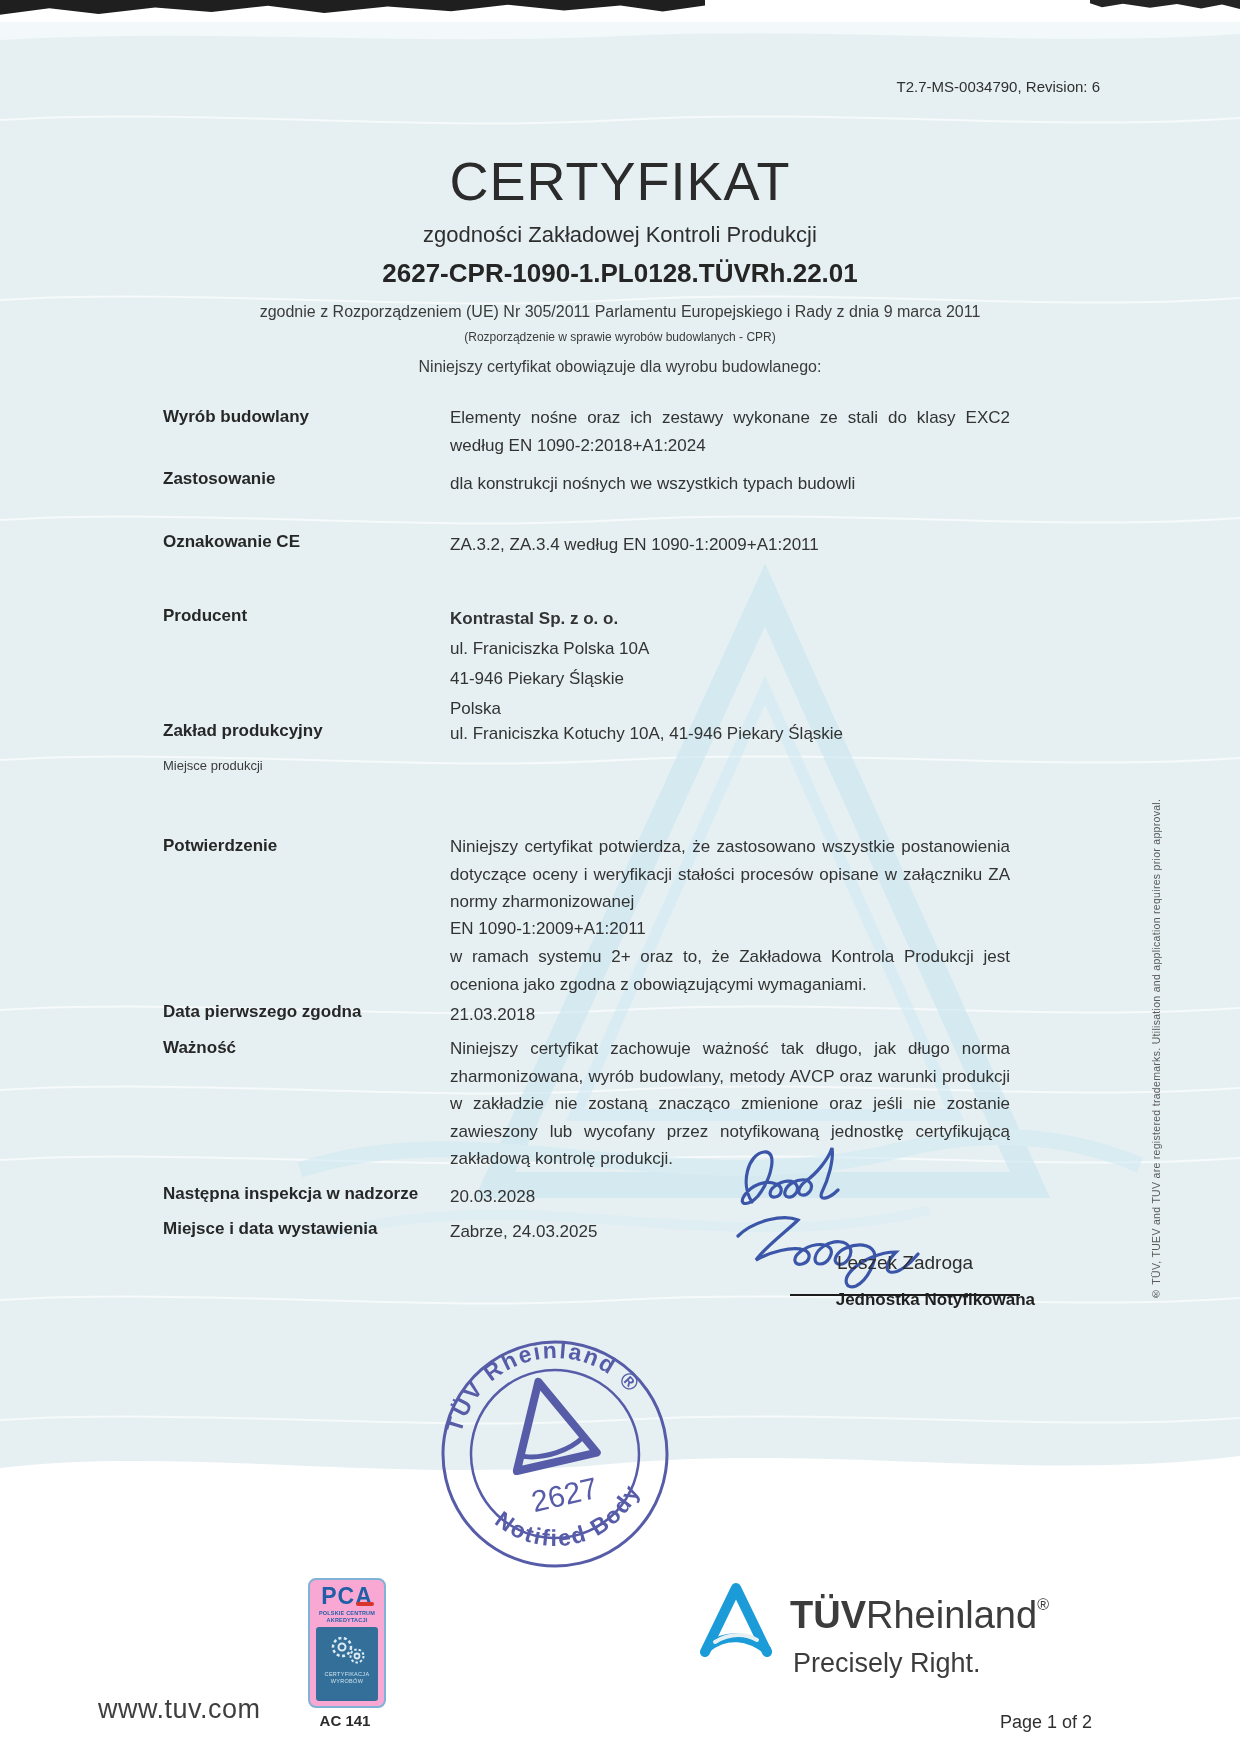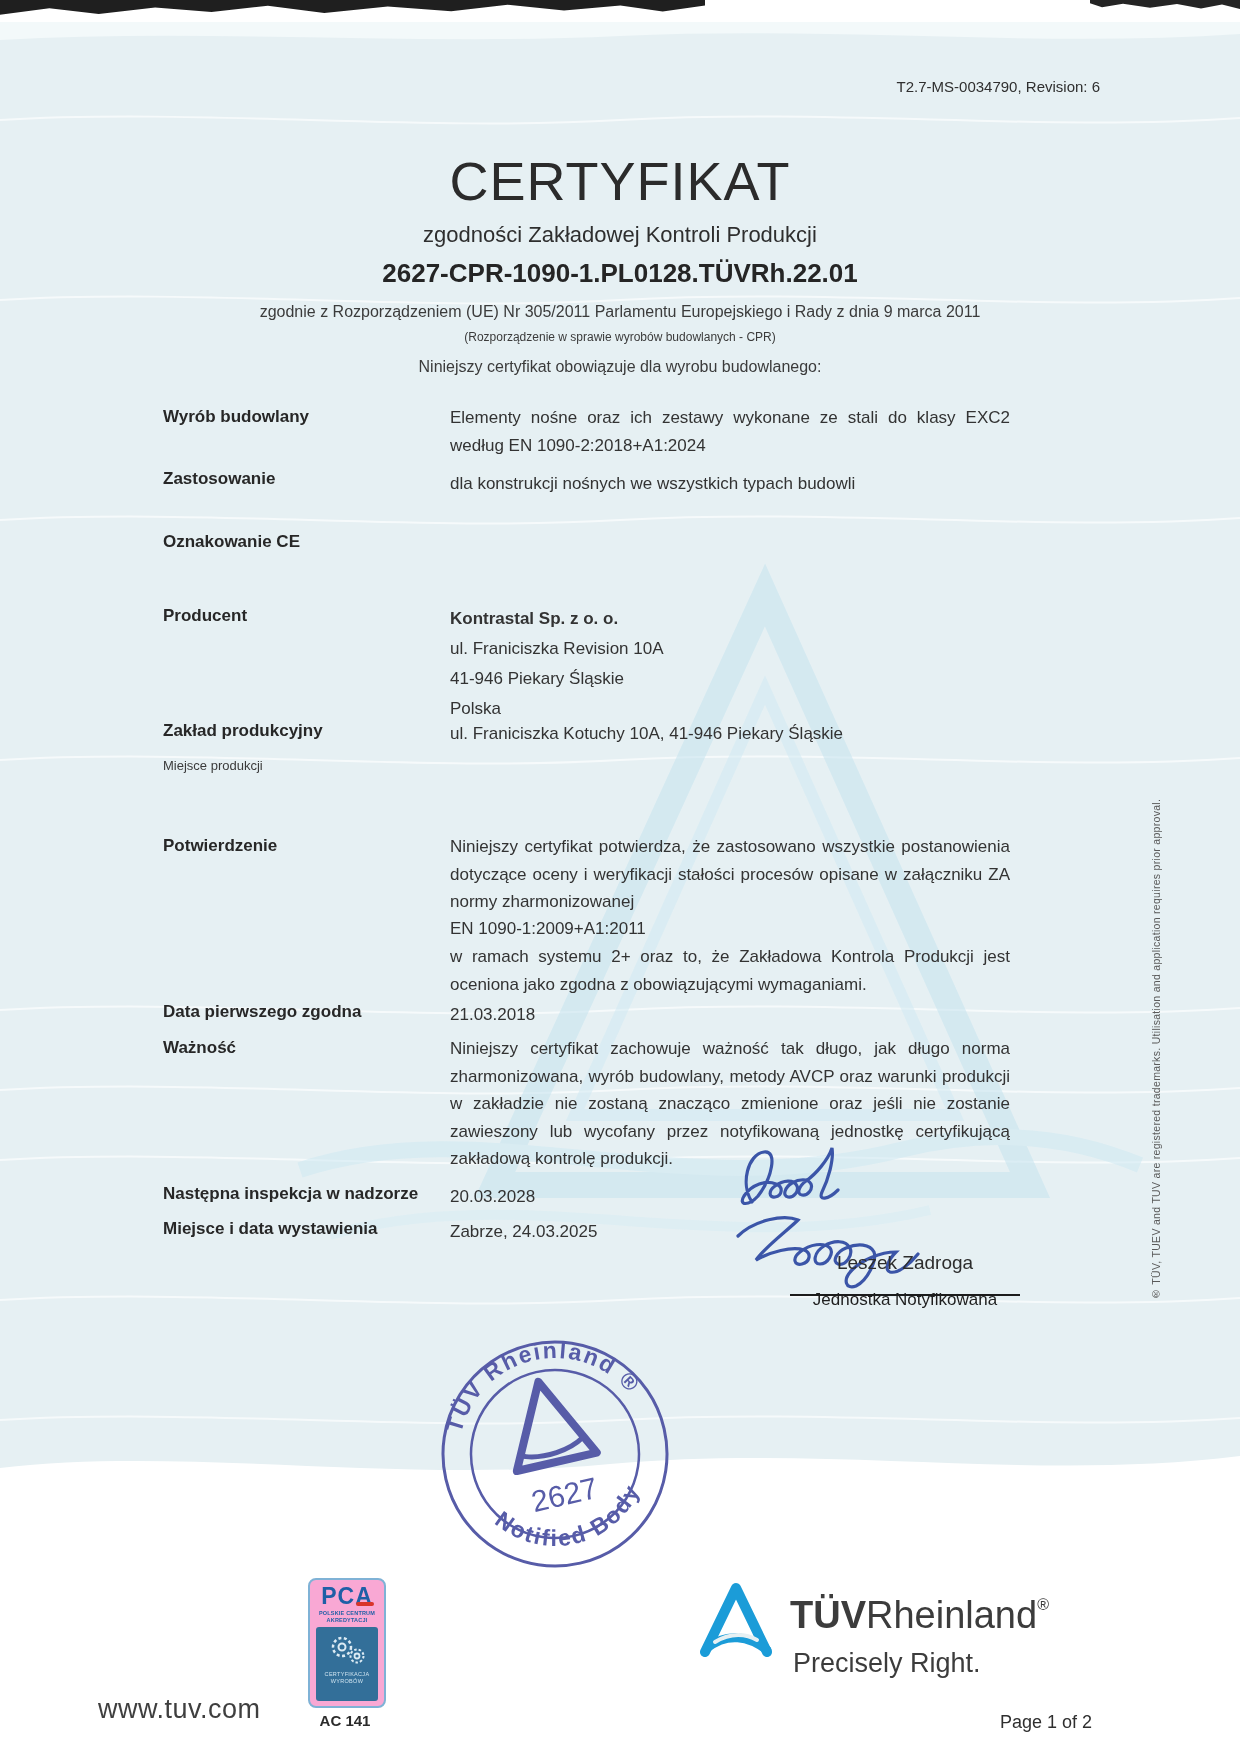--- a/index.html
+++ b/index.html
@@ -20,21 +20,21 @@
   .applies{top:358px;font-size:16px;}
   .hline{position:absolute;left:120px;width:1000px;text-align:center;}
   .lbl{position:absolute;left:163px;width:280px;font-size:17px;font-weight:bold;color:#272727;line-height:1.35;}
   .sublbl{font-size:13px;font-weight:normal;color:#3b3b3b;margin-top:14px;}
   .val{position:absolute;left:450px;width:560px;font-size:17px;line-height:1.62;color:#333;}
   .just{text-align:justify;}
   .valb{font-weight:bold;}
   .sig-script{position:absolute;left:700px;top:1140px;}
   .sig-name{position:absolute;left:790px;top:1252px;width:230px;text-align:center;font-size:19px;color:#2d2d2d;
             border-bottom:2px solid #1c1c1c;padding-bottom:20px;}
-  .sig-role{position:absolute;left:775px;top:1290px;width:260px;text-align:center;font-size:17px;font-weight:normal;color:#1f1f1f;}
+  .sig-role{position:absolute;left:775px;top:1290px;width:260px;text-align:right;font-size:17px;font-weight:bold;color:#1f1f1f;}
   .side-note{position:absolute;left:1150px;top:800px;height:500px;writing-mode:vertical-rl;
              transform:rotate(180deg);font-size:10.5px;color:#5a5a5a;white-space:nowrap;letter-spacing:.3px;}
   
   .website{position:absolute;left:98px;top:1694px;font-size:27px;color:#3f3f3f;letter-spacing:.5px;}
   .pca{position:absolute;left:308px;top:1578px;width:74px;height:126px;background:#f9a8d4;border:2px solid #7fb2d6;
        border-radius:8px;text-align:center;overflow:hidden;}
   .pca-name{font-size:23px;font-weight:bold;color:#1f5fa6;line-height:1;margin-top:5px;letter-spacing:1px;position:relative;}
   .pca-swoosh{position:absolute;top:22px;left:46px;width:18px;height:4px;background:#d9342b;border-radius:2px;}
   .pca-small{font-size:5.5px;color:#1f5fa6;font-weight:bold;line-height:1.3;margin-top:2px;letter-spacing:.2px;}
   .pca-box{margin:3px auto 0;width:62px;height:74px;background:#336f99;border-radius:3px;position:relative;}
@@ -87,24 +87,25 @@
   <div class="hline reg2">(Rozporządzenie w sprawie wyrobów budowlanych - CPR)</div>
   <div class="hline applies">Niniejszy certyfikat obowiązuje dla wyrobu budowlanego:</div>
 
   <div class="lbl" style="top:406px">Wyrób budowlany</div>
   <div class="val just" style="top:404px">Elementy nośne oraz ich zestawy wykonane ze stali do klasy EXC2 według EN 1090-2:2018+A1:2024</div>
 
   <div class="lbl" style="top:468px">Zastosowanie</div>
   <div class="val" style="top:470px">dla konstrukcji nośnych we wszystkich typach budowli</div>
 
   <div class="lbl" style="top:531px">Oznakowanie CE</div>
+  <div class="val" style="top:531px">ZA.3.2, ZA.3.4 według EN 1090-1:2009+A1:2011</div>
 
   <div class="lbl" style="top:605px">Producent</div>
   <div class="val valb" style="top:605px">Kontrastal Sp. z o. o.</div>
-  <div class="val" style="top:635px">ul. Franiciszka Revision 10A</div>
+  <div class="val" style="top:635px">ul. Franiciszka Polska 10A</div>
   <div class="val" style="top:665px">41-946 Piekary Śląskie</div>
   <div class="val" style="top:695px">Polska</div>
 
   <div class="lbl" style="top:720px">
     <span>Zakład produkcyjny</span>
     <div class="sublbl">Miejsce produkcji</div>
   </div>
   <div class="val" style="top:720px">ul. Franiciszka Kotuchy 10A, 41-946 Piekary Śląskie</div>
 
   <div class="lbl" style="top:835px">Potwierdzenie</div>

